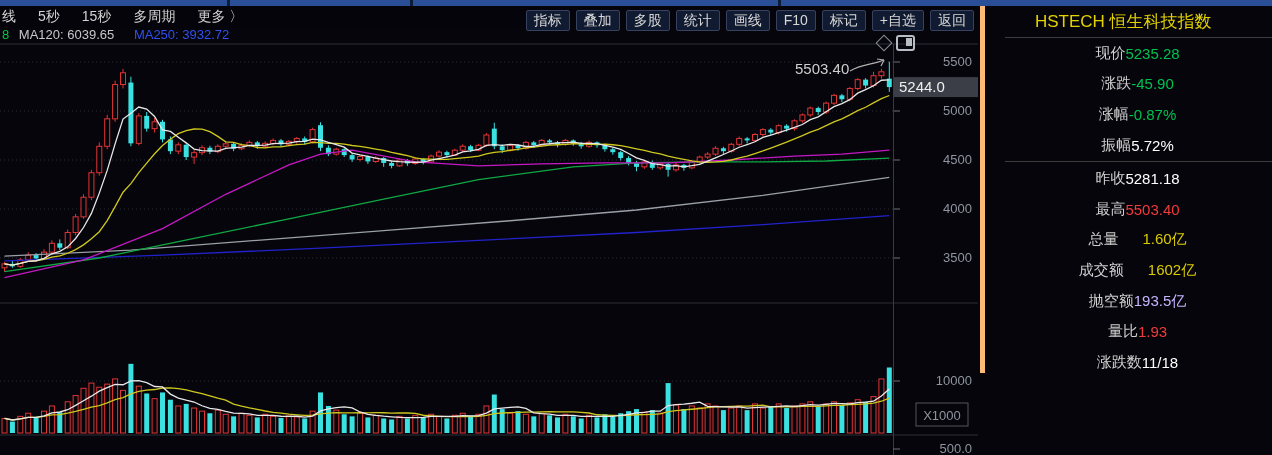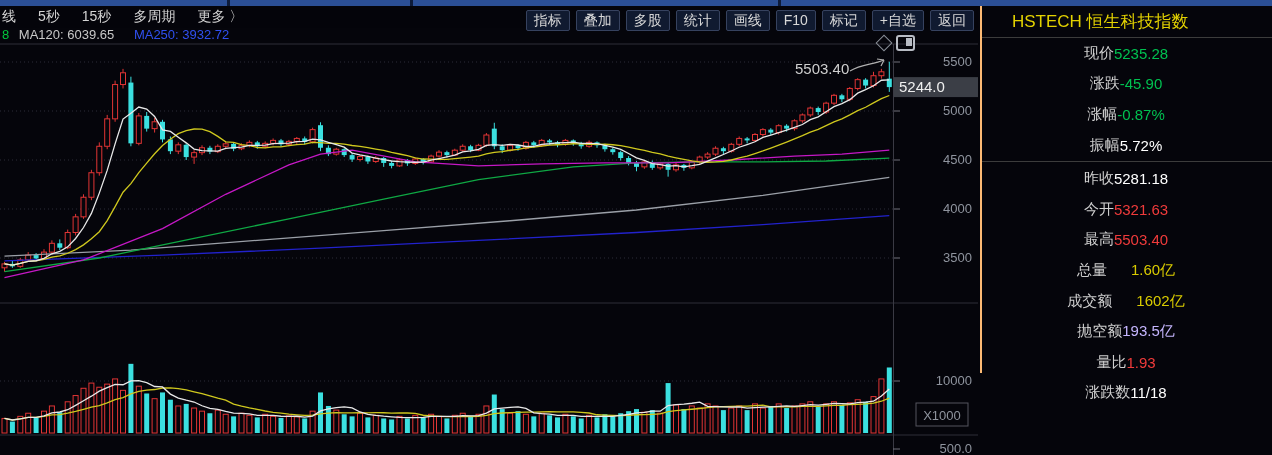--- a/index.html
+++ b/index.html
@@ -23,21 +23,21 @@
   
   #chart-svg{position:absolute;left:0;top:0;}
   
   .diamond-icon{position:absolute;left:878px;top:37px;width:10px;height:10px;
                 border:1px solid #8a8f98;transform:rotate(45deg);z-index:6;}
   .panel-toggle-icon{position:absolute;left:896px;top:35px;width:15px;height:12px;
                 border:2px solid #b8bcc4;border-radius:3px;z-index:6;}
   .panel-toggle-icon .half{position:absolute;right:1px;top:1px;width:6px;height:8px;background:#b8bcc4;}
   
   .quote-panel{position:absolute;left:980px;top:6px;width:292px;height:367px;
-               background:#05050b;border-left:2px solid #fdba74;box-sizing:border-box;}
+               background:#05050b;border-left:5px solid #fdba74;box-sizing:border-box;padding-left:20px;}
   .qp-header{height:31px;line-height:31px;color:#e3d200;font-size:17px;padding-left:30px;
              border-bottom:1px solid #3c3c3c;white-space:nowrap;}
   .q-row{display:flex;justify-content:center;align-items:center;height:30.6px;
          padding:0 6px 0 4px;font-size:15px;}
   .q-label{color:#cfcfcf;}
   .q-sep{border-top:1px solid #3c3c3c;height:0;margin:1px 0;}
   .c-green{color:#00c050;} .c-red{color:#f03b3b;} .c-yellow{color:#d9cb00;margin-left:24px;}
   .c-cyan{color:#c4b5fd;} .c-white{color:#ffffff;}
 </style>
 </head>
@@ -482,24 +482,20 @@
         <div class="q-row">
           <span class="q-label">振幅</span>
           <span class="c-white">5.72%</span>
         </div>
         <div class="q-sep"></div>
         <div class="q-row">
           <span class="q-label">昨收</span>
           <span class="c-white">5281.18</span>
         </div>
         <div class="q-row">
-          <span class="q-label">今开</span>
-          <span class="c-red">5321.63</span>
-        </div>
-        <div class="q-row">
           <span class="q-label">最高</span>
           <span class="c-red">5503.40</span>
         </div>
         <div class="q-row">
           <span class="q-label">总量</span>
           <span class="c-yellow">1.60亿</span>
         </div>
         <div class="q-row">
           <span class="q-label">成交额</span>
           <span class="c-yellow">1602亿</span>

